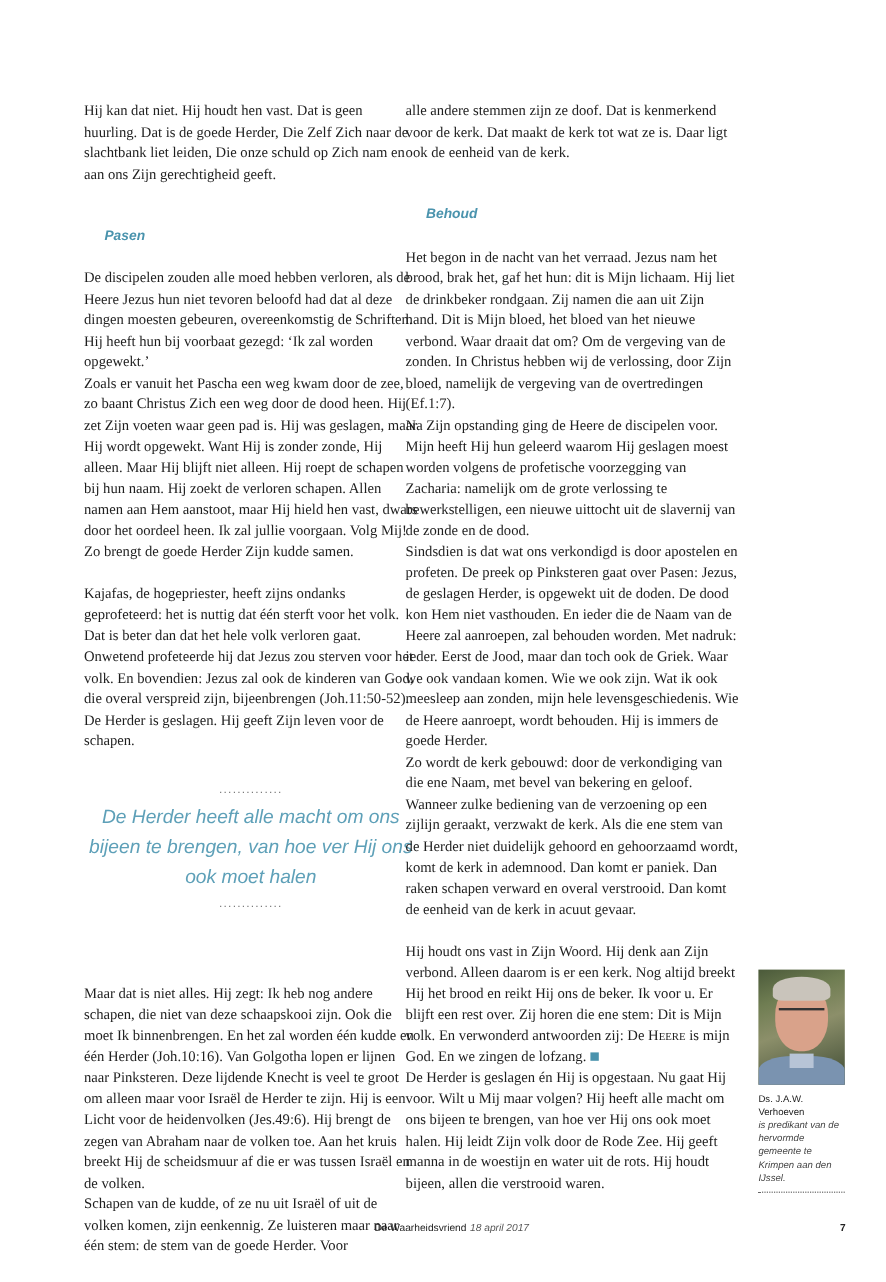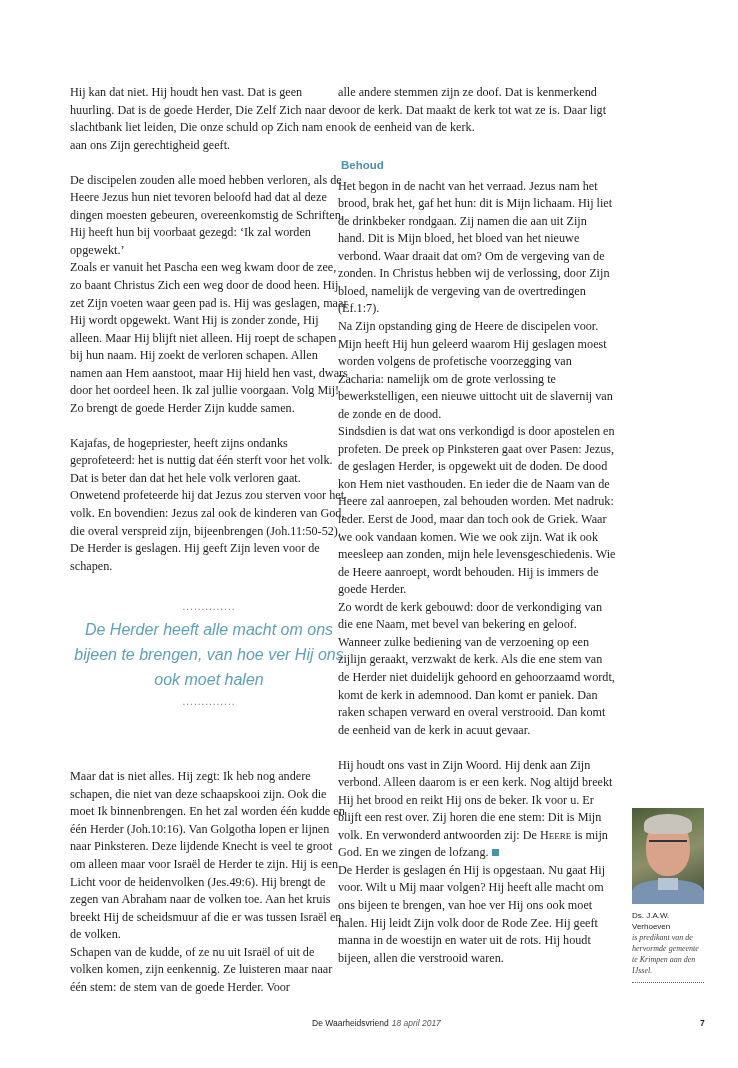--- a/index.html
+++ b/index.html
@@ -2,49 +2,50 @@
 <html><head>
 <meta charset="utf-8">
 <style>
   html, body { margin: 0; padding: 0; background: #ffffff; }
   body { width: 738px; height: 1068px; position: relative; overflow: hidden; font-family: "Liberation Serif", "DejaVu Serif", serif; color: #1e1e1e; }
   .col { position: absolute; top: 84px; width: 278px; font-size: 12.2px; line-height: 17.55px; }
   .col-left { left: 70px; }
   .col-right { left: 338px; }
   .col p { margin: 0; }
   .gap { height: 17.5px; }
-  .heading { font-family: "Liberation Sans", "DejaVu Sans", sans-serif; font-weight: bold; color: #4a93ad; font-size: 11.5px; line-height: 17.5px; margin: 3px; }
+  .heading { font-family: "Liberation Sans", "DejaVu Sans", sans-serif; font-style: italic; font-weight: bold; color: #4a93ad; font-size: 11.5px; line-height: 17.5px; margin: 17px; }
   .pull { margin: 26px 0 0 0; text-align: center; color: #5ea0b8; font-family: "Liberation Sans", "DejaVu Sans", sans-serif; font-style: italic; font-size: 16px; line-height: 25px; }
   .pull .dots { color: #777; font-size: 10px; letter-spacing: 1px; line-height: 12px; font-style: normal; }
   .pull .quote { margin: 4px 0 4px 0; }
   .spacer-left { height: 60px; }
   .end-mark { display: inline-block; width: 7px; height: 7px; background: #4a93ad; margin-left: 3px; vertical-align: 0px; }
   .smallcaps { font-variant: small-caps; }
   .author { position: absolute; left: 632px; top: 808px; width: 72px; }
   .photo { width: 72px; height: 96px; background: linear-gradient(160deg, #4b5a3a 0%, #6f7d52 25%, #8c8f6a 50%, #3d4a33 100%); position: relative; overflow: hidden; }
   .face { position: absolute; left: 14px; top: 10px; width: 44px; height: 58px; border-radius: 48% 48% 45% 45%; background: #d9a28a; }
   .hair { position: absolute; left: 12px; top: 6px; width: 48px; height: 20px; border-radius: 50% 50% 20% 20%; background: #c9c4bb; }
   .glasses { position: absolute; left: 17px; top: 32px; width: 38px; height: 6px; border-top: 2px solid #333; }
   .shirt { position: absolute; left: 0; top: 72px; width: 72px; height: 30px; background: #7a93b0; border-radius: 40% 40% 0 0; }
   .collar { position: absolute; left: 26px; top: 70px; width: 20px; height: 12px; background: #b7c4d6; }
   .author-name { font-family: "Liberation Sans", "DejaVu Sans", sans-serif; font-weight: normal; font-size: 8px; color: #222; margin-top: 6px; line-height: 11px; }
-  .author-bio { font-family: Liberation Serif, serif; font-style: italic; font-size: 8px; color: #444; line-height: 11px; }
+  .author-bio { font-family: Liberation Sans, sans-serif; font-style: italic; font-size: 8px; color: #444; line-height: 11px; }
   .author-rule { margin-top: 6px; border-top: 1px dotted #666; width: 72px; }
   .footer { position: absolute; top: 1018px; left: 0; width: 738px; font-family: "Liberation Sans", "DejaVu Sans", sans-serif; font-size: 8.5px; color: #222; }
   .footer-center { position: absolute; left: 312px; }
   .footer-title { font-weight: normal; }
   .footer-date { font-style: italic; color: #555; margin-left: 3px; }
   .page-number { position: absolute; left: 700px; font-weight: bold; }
 </style>
 </head>
 <body>
 
 <div class="col col-left">
   <p>Hij kan dat niet. Hij houdt hen vast. Dat is geen huurling. Dat is de goede Herder, Die Zelf Zich naar de slachtbank liet leiden, Die onze schuld op Zich nam en aan ons Zijn gerechtigheid geeft.</p>
   <div class="gap"></div>
+  <h3 class="heading">Pasen</h3>
   <p>De discipelen zouden alle moed hebben verloren, als de Heere Jezus hun niet tevoren beloofd had dat al deze dingen moesten gebeuren, overeenkomstig de Schriften. Hij heeft hun bij voorbaat gezegd: ‘Ik zal worden opgewekt.’</p>
   <p>Zoals er vanuit het Pascha een weg kwam door de zee, zo baant Christus Zich een weg door de dood heen. Hij zet Zijn voeten waar geen pad is. Hij was geslagen, maar Hij wordt opgewekt. Want Hij is zonder zonde, Hij alleen. Maar Hij blijft niet alleen. Hij roept de schapen bij hun naam. Hij zoekt de verloren schapen. Allen namen aan Hem aanstoot, maar Hij hield hen vast, dwars door het oordeel heen. Ik zal jullie voorgaan. Volg Mij! Zo brengt de goede Herder Zijn kudde samen.</p>
   <div class="gap"></div>
   <p>Kajafas, de hogepriester, heeft zijns ondanks geprofeteerd: het is nuttig dat één sterft voor het volk. Dat is beter dan dat het hele volk verloren gaat. Onwetend profeteerde hij dat Jezus zou sterven voor het volk. En bovendien: Jezus zal ook de kinderen van God, die overal verspreid zijn, bijeenbrengen (Joh.11:50-52). De Herder is geslagen. Hij geeft Zijn leven voor de schapen.</p>
 
   <div class="pull">
     <div class="dots">..............</div>
     <div class="quote">De Herder heeft alle macht om ons bijeen te brengen, van hoe ver Hij ons ook moet halen</div>
     <div class="dots">..............</div>
   </div>

